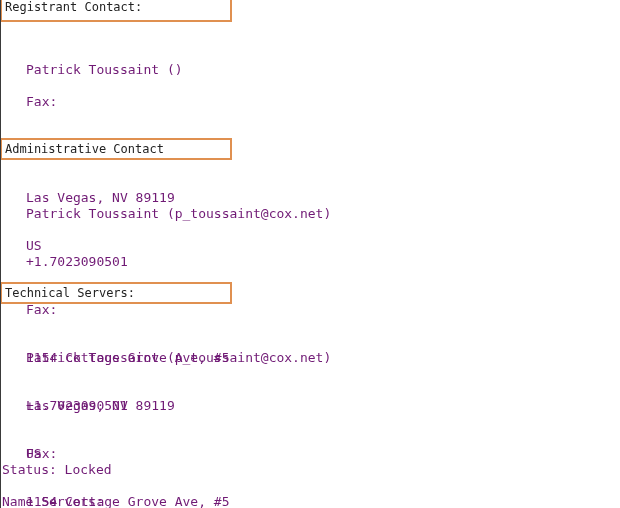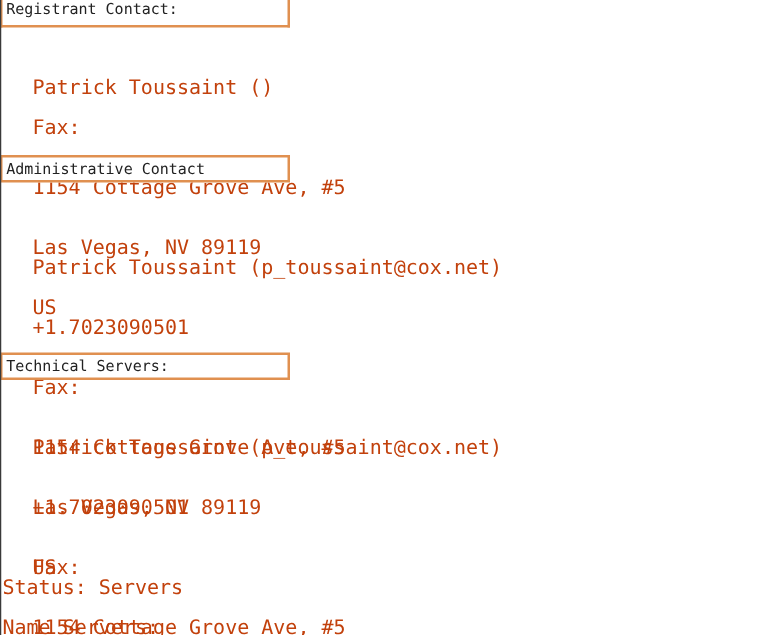--- a/index.html
+++ b/index.html
@@ -58,30 +58,30 @@
   }
 
   
   #hdr-registrant {
     top: -6px;
     height: 28px;
     border-top: none;
   }
   #hdr-registrant .hdr-text { top: 4px; }
 
-  #hdr-administrative { top: 124px; }
+  #hdr-administrative { top: 138px; }
   #hdr-technical      { top: 282px; }
 
   .body-block {
     position: absolute;
     left: 0;
     white-space: pre;
-    font-size: 16px;
+    font-size: 13px;
     line-height: 16px;
-    color: #c2410c;
+    color: #701a75;
   }
   .indent-1 { padding-left: 26px; }
   .indent-0 { padding-left: 2px; }
 
   #blk-registrant-name  { top: 30px; }
   #blk-registrant-addr  { top: 62px; }
 
   #blk-admin-body       { top: 174px; }
   #blk-tech-body        { top: 318px; }
 
@@ -133,21 +133,21 @@
   <div class="body-block indent-1" id="blk-tech-body">
     <span class="line">Patrick Toussaint (p_toussaint@cox.net)</span>
     <span class="line">+1.7023090501</span>
     <span class="line">Fax:</span>
     <span class="line">1154 Cottage Grove Ave, #5</span>
     
     
   </div>
 
   <div class="body-block indent-0" id="blk-status">
-    <span class="line">Status: Servers</span>
+    <span class="line">Status: Locked</span>
   </div>
 
   <div class="body-block indent-0" id="blk-nameservers-label">
     <span class="line">Name Servers:</span>
   </div>
 
   <div class="body-block indent-1" id="blk-nameservers-list">
     
     
   </div>

